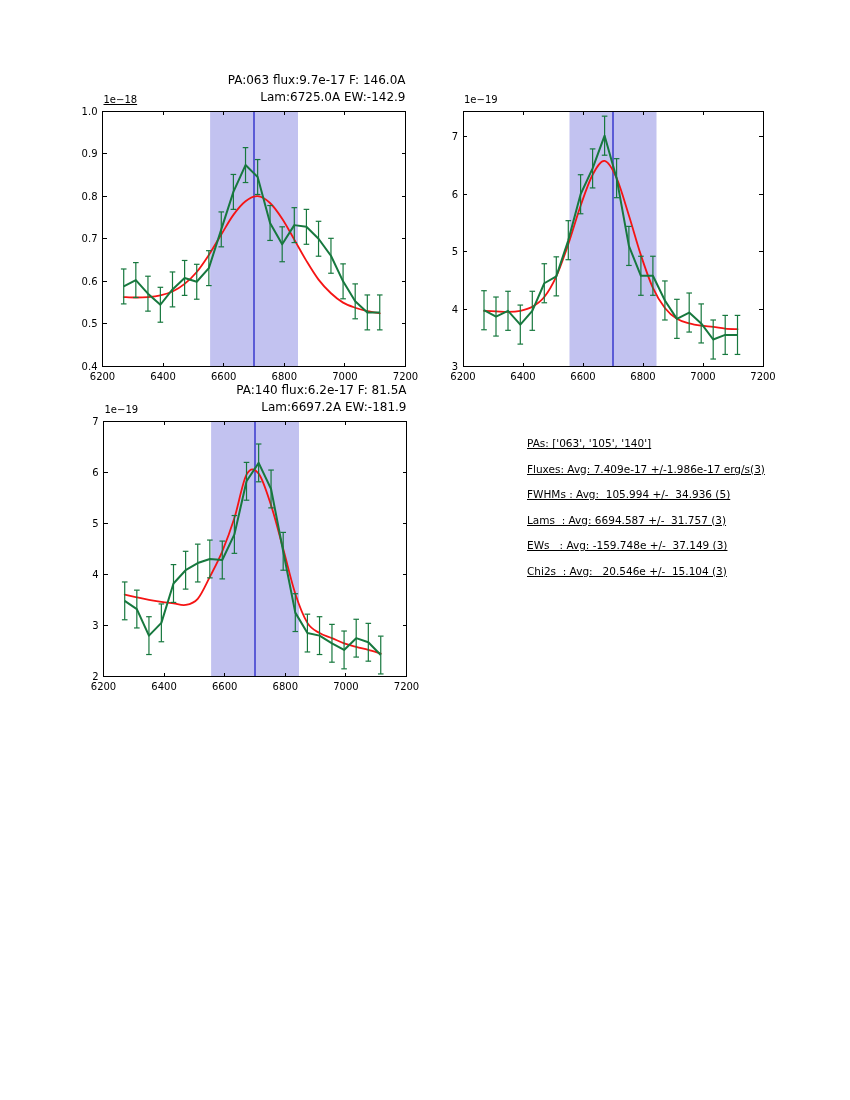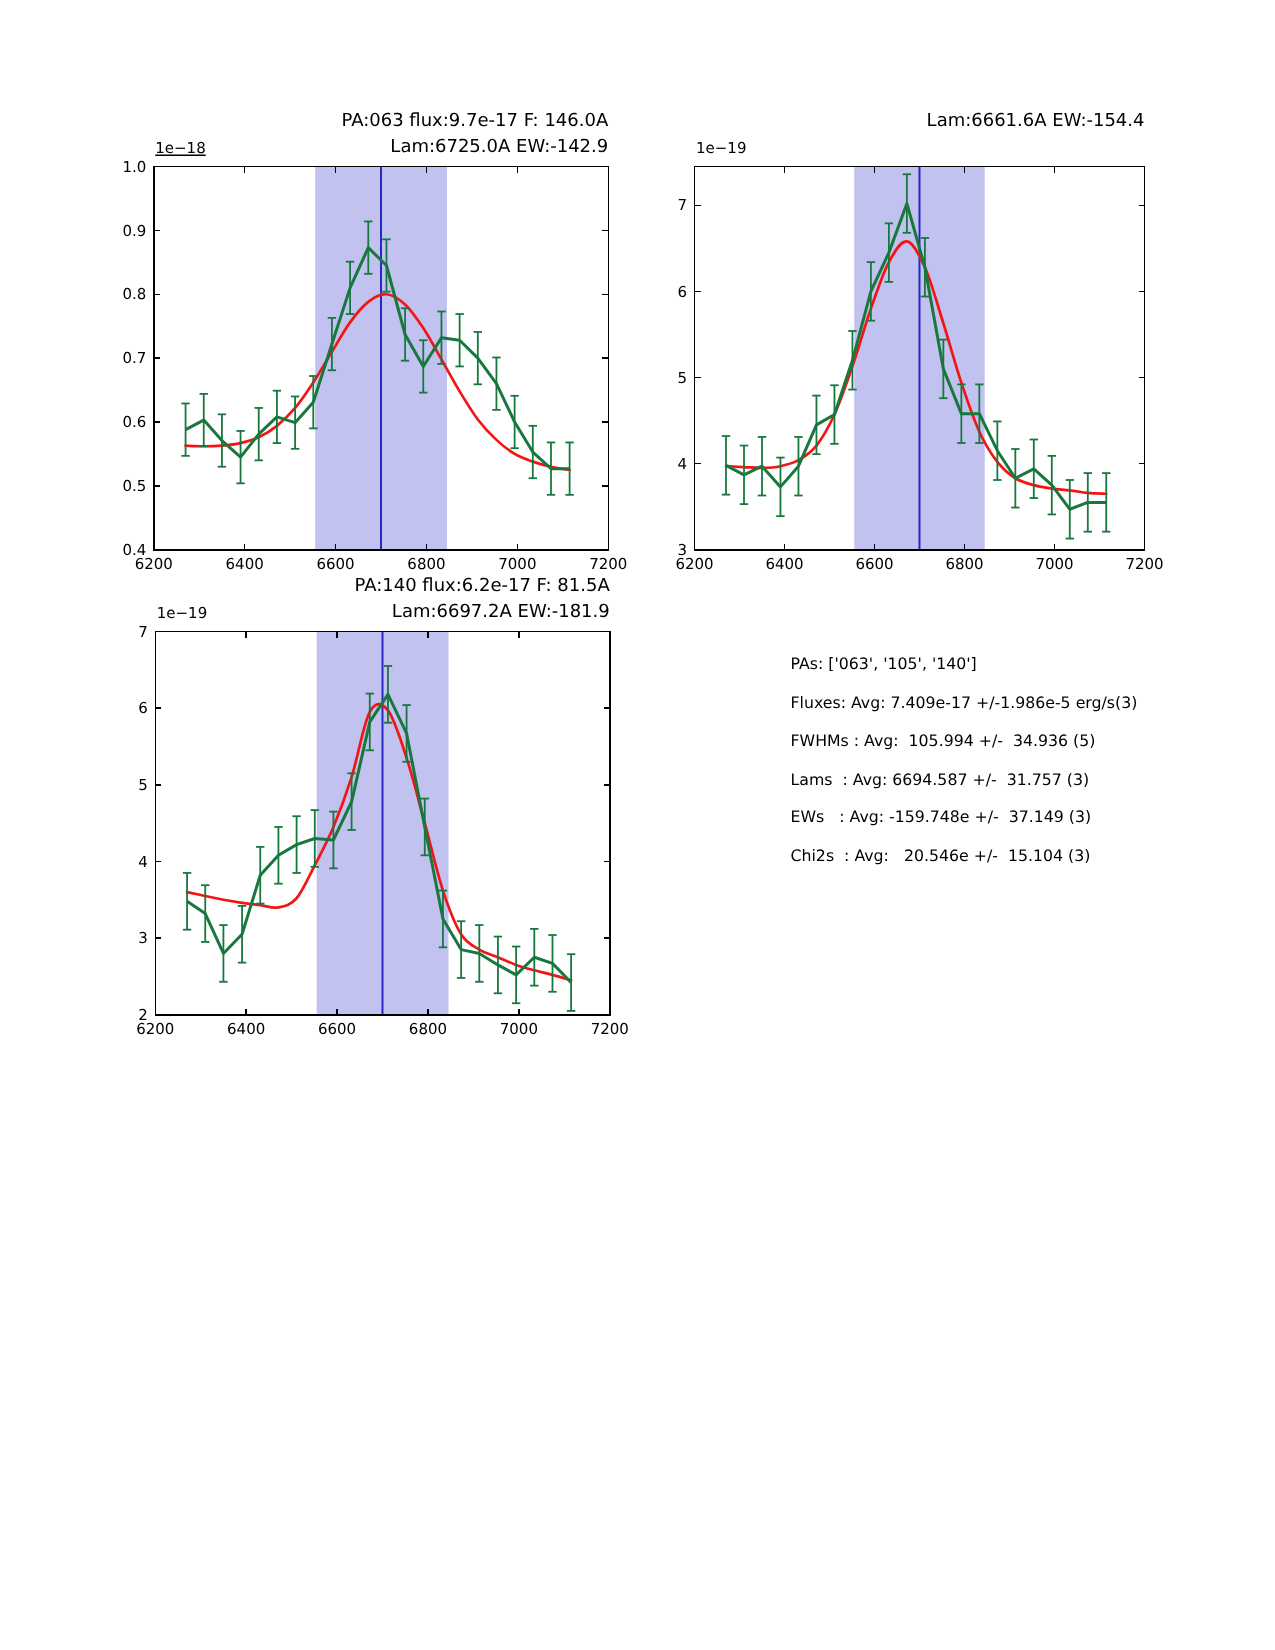--- a/index.html
+++ b/index.html
@@ -19,21 +19,21 @@
     line-height: 17px;
     color: #000000;
     white-space: nowrap;
   }
   .offset-label {
     position: absolute;
     font-size: 10px;
     color: #000000;
     white-space: nowrap;
   }
-  .stats-panel { position: absolute; left: 527px; top: 436px; }
+  .stats-panel { position: absolute; left: 527px; top: 436px; text-decoration: underline; }
   .stats-line {
     font-size: 10.5px;
     line-height: 14px;
     margin-bottom: 11.5px;
     color: #000000;
     white-space: pre;
   }
 </style>
 </head>
 <body>
@@ -386,33 +386,32 @@
           <text x="98.5" y="424.5" text-anchor="end">7</text>
         </g>
       </g>
     </svg>
 
   <div class="plot-title" style="left: 102.5px; width: 303px; top: 72px;">
     <div>PA:063 flux:9.7e-17 F: 146.0A</div>
     <div>Lam:6725.0A EW:-142.9</div>
   </div>
   <div class="plot-title" style="left: 463px; width: 300px; top: 72px;">
-    <div>Lam:6661.6A EW:-154.4</div>
   </div>
   <div class="plot-title" style="left: 103.5px; width: 303px; top: 382px;">
     <div>PA:140 flux:6.2e-17 F: 81.5A</div>
     <div>Lam:6697.2A EW:-181.9</div>
   </div>
 
   <div class="offset-label" style="left: 103.5px; top: 94px; text-decoration: underline;">1e−18</div>
   <div class="offset-label" style="left: 464px; top: 94px;">1e−19</div>
   <div class="offset-label" style="left: 104.5px; top: 404px;">1e−19</div>
 
   <div class="stats-panel">
     <div class="stats-line">PAs: ['063', '105', '140']</div>
-    <div class="stats-line">Fluxes: Avg: 7.409e-17 +/-1.986e-5 erg/s(3)</div>
+    <div class="stats-line">Fluxes: Avg: 7.409e-17 +/-1.986e-17 erg/s(3)</div>
     <div class="stats-line">FWHMs : Avg:  105.994 +/-  34.936 (5)</div>
     <div class="stats-line">Lams  : Avg: 6694.587 +/-  31.757 (3)</div>
     <div class="stats-line">EWs   : Avg: -159.748e +/-  37.149 (3)</div>
     <div class="stats-line">Chi2s  : Avg:   20.546e +/-  15.104 (3)</div>
   </div>
 
 </div>
 
 </body></html>

